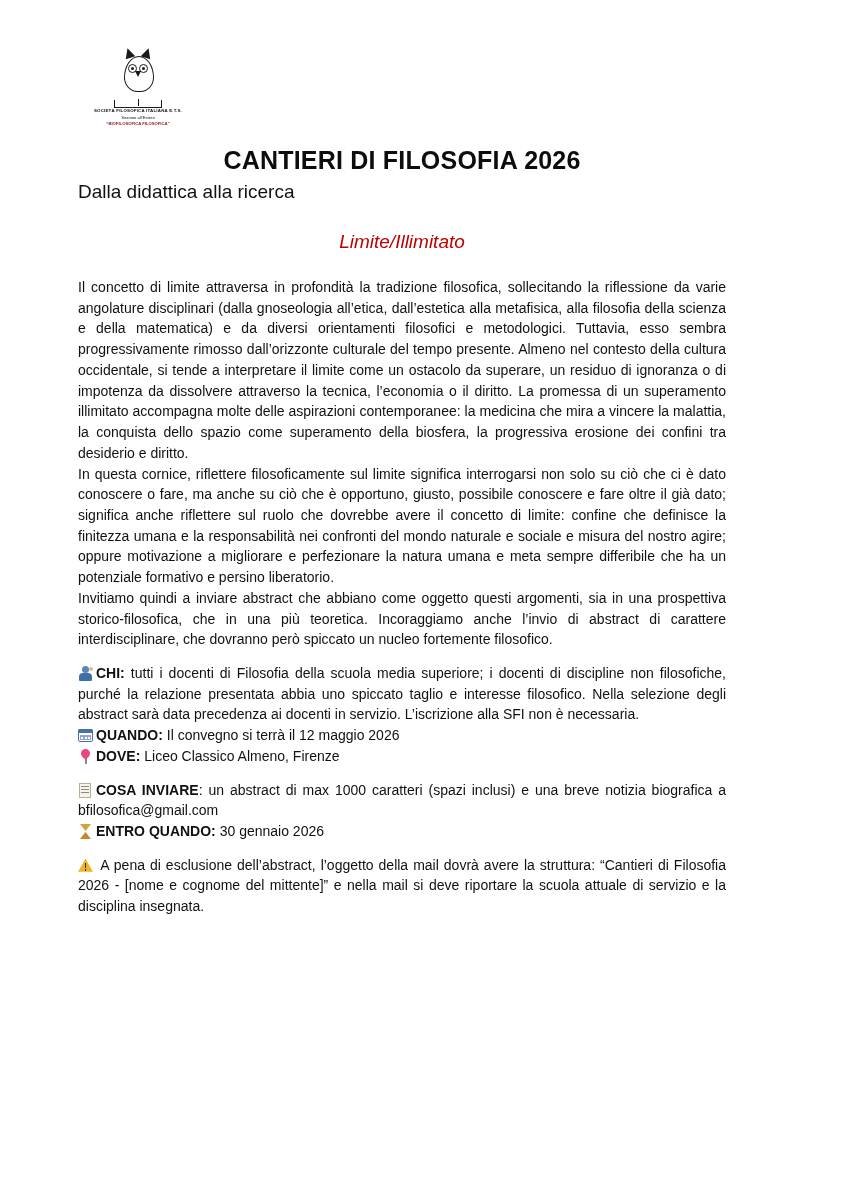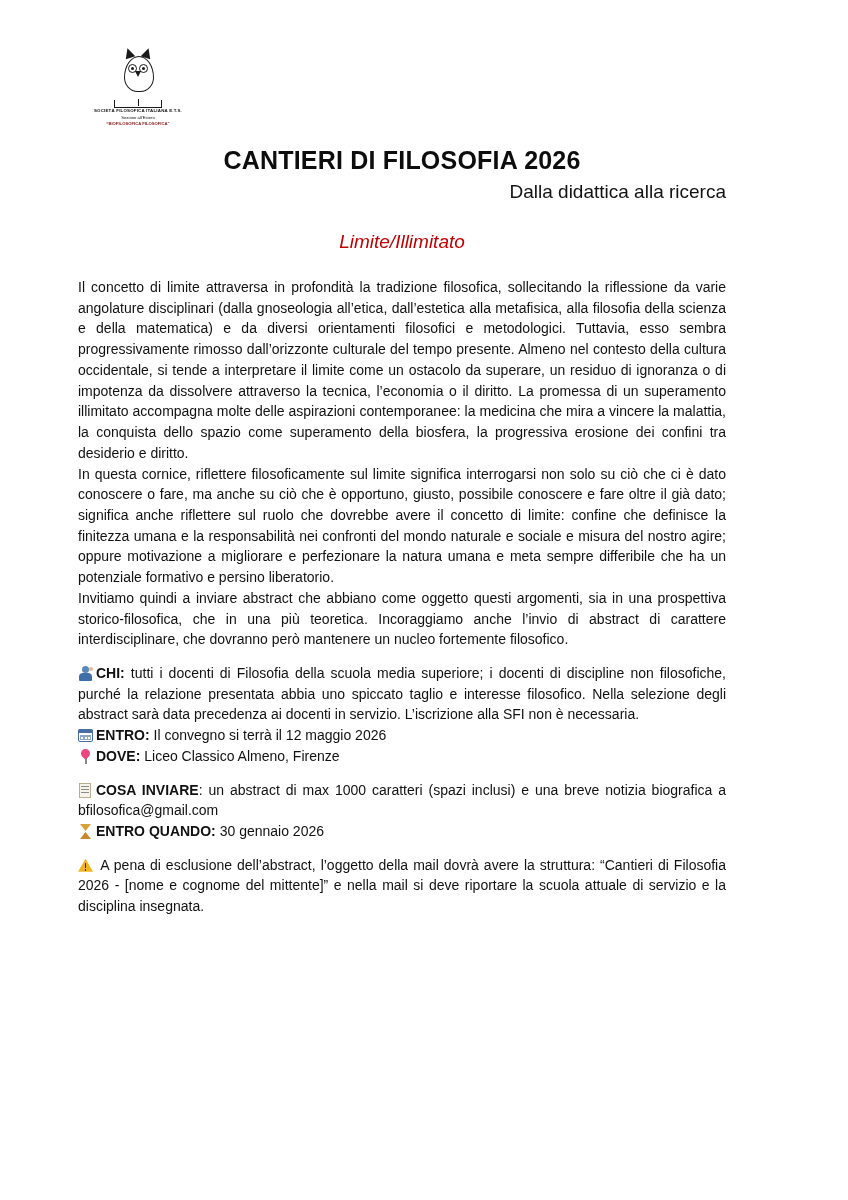--- a/index.html
+++ b/index.html
@@ -138,21 +138,21 @@
   
   .doc-title {
     text-align: center;
     font-size: 25px;
     font-weight: bold;
     letter-spacing: 0.2px;
     margin: 0 0 6px 0;
     color: #0d0d0d;
   }
   .doc-subtitle {
-    text-align: right;
+    text-align: left;
     font-size: 19px;
     font-weight: normal;
     margin: 0 0 28px 0;
     color: #121212;
   }
   .doc-theme {
     text-align: center;
     font-size: 19px;
     font-weight: normal;
     font-style: italic;
@@ -305,30 +305,30 @@
   </div>
 
   <h1 class="doc-title">CANTIERI DI FILOSOFIA 2026</h1>
   <div class="doc-subtitle">Dalla didattica alla ricerca</div>
   <div class="doc-theme">Limite/Illimitato</div>
 
   <div class="body-text">
 
     <p class="para-just">Il concetto di limite attraversa in profondità la tradizione filosofica, sollecitando la riflessione da varie angolature disciplinari (dalla gnoseologia all’etica, dall’estetica alla metafisica, alla filosofia della scienza e della matematica) e da diversi orientamenti filosofici e metodologici. Tuttavia, esso sembra progressivamente rimosso dall’orizzonte culturale del tempo presente. Almeno nel contesto della cultura occidentale, si tende a interpretare il limite come un ostacolo da superare, un residuo di ignoranza o di impotenza da dissolvere attraverso la tecnica, l’economia o il diritto. La promessa di un superamento illimitato accompagna molte delle aspirazioni contemporanee: la medicina che mira a vincere la malattia, la conquista dello spazio come superamento della biosfera, la progressiva erosione dei confini tra desiderio e diritto.</p>
     <p class="para-just">In questa cornice, riflettere filosoficamente sul limite significa interrogarsi non solo su ciò che ci è dato conoscere o fare, ma anche su ciò che è opportuno, giusto, possibile conoscere e fare oltre il già dato; significa anche riflettere sul ruolo che dovrebbe avere il concetto di limite: confine che definisce la finitezza umana e la responsabilità nei confronti del mondo naturale e sociale e misura del nostro agire; oppure motivazione a migliorare e perfezionare la natura umana e meta sempre differibile che ha un potenziale formativo e persino liberatorio.</p>
-    <p class="para-just">Invitiamo quindi a inviare abstract che abbiano come oggetto questi argomenti, sia in una prospettiva storico-filosofica, che in una più teoretica. Incoraggiamo anche l’invio di abstract di carattere interdisciplinare, che dovranno però mantenere un nucleo fortemente filosofico.</p>
+    <p class="para-just">Invitiamo quindi a inviare abstract che abbiano come oggetto questi argomenti, sia in una prospettiva storico-filosofica, che in una più teoretica. Incoraggiamo anche l’invio di abstract di carattere interdisciplinare, che dovranno però spiccato un nucleo fortemente filosofico.</p>
 
     <div class="spacer-sm"></div>
 
     <p class="para-just">
       <span class="ico ico-teacher"><span class="hand"></span><span class="head"></span><span class="torso"></span></span><span class="lbl">CHI:</span><span> tutti i docenti di Filosofia della scuola media superiore; i docenti di discipline non filosofiche, purché la relazione presentata abbia uno spiccato taglio e interesse filosofico. Nella selezione degli abstract sarà data precedenza ai docenti in servizio. L’iscrizione alla SFI non è necessaria.</span>
     </p>
 
     <p class="para">
-      <span class="ico ico-calendar"><span class="frame"></span><span class="top"></span><span class="grid"></span></span><span class="lbl">ENTRO:</span><span> Il convegno si terrà il 12 maggio 2026</span>
+      <span class="ico ico-calendar"><span class="frame"></span><span class="top"></span><span class="grid"></span></span><span class="lbl">QUANDO:</span><span> Il convegno si terrà il 12 maggio 2026</span>
     </p>
 
     <p class="para">
       <span class="ico ico-pin"><span class="stem"></span><span class="drop"></span></span><span class="lbl">DOVE:</span><span> Liceo Classico Almeno, Firenze</span>
     </p>
 
     <div class="spacer-sm"></div>
 
     <p class="para-just">
       <span class="ico ico-page"><span class="sheet"></span><span class="lines"></span></span><span class="lbl">COSA INVIARE</span><span>: un abstract di max 1000 caratteri (spazi inclusi) e una breve notizia biografica a bfilosofica@gmail.com</span>

